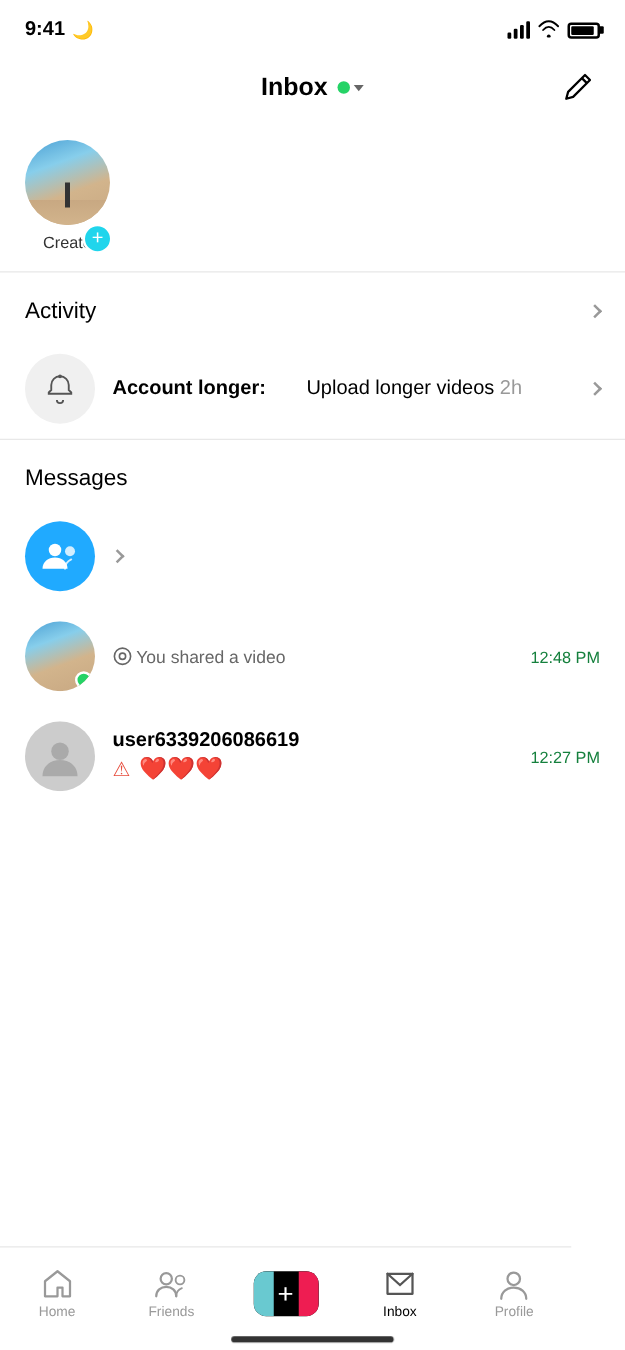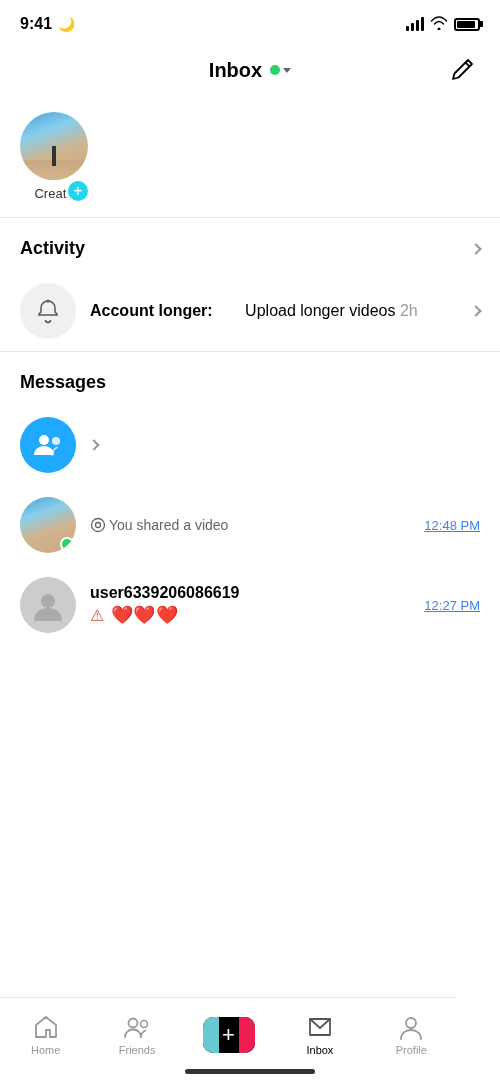--- a/index.html
+++ b/index.html
@@ -195,21 +195,21 @@
 
     
     .section-header {
       display: flex;
       justify-content: space-between;
       align-items: center;
       padding: 20px 20px 12px 20px;
     }
     .section-title {
       font-size: 18px;
-      font-weight: 700;
+      font-weight: 400;
       color: #000;
     }
     .section-arrow {
       width: 8px;
       height: 8px;
       border-right: 2px solid #999;
       border-top: 2px solid #999;
       transform: rotate(45deg);
     }
 
@@ -248,23 +248,22 @@
     .item-subtitle {
       font-size: 14px;
       color: #666;
       margin-top: 2px;
       white-space: nowrap;
       overflow: hidden;
       text-overflow: ellipsis;
     }
     .item-time {
       font-size: 13px;
-      color: #3b82f6;
+      color: #15803d;
       flex-shrink: 0;
-      text-decoration: underline;
     }
     .item-arrow {
       width: 8px;
       height: 8px;
       border-right: 2px solid #999;
       border-top: 2px solid #999;
       transform: rotate(45deg);
       flex-shrink: 0;
     }
 

